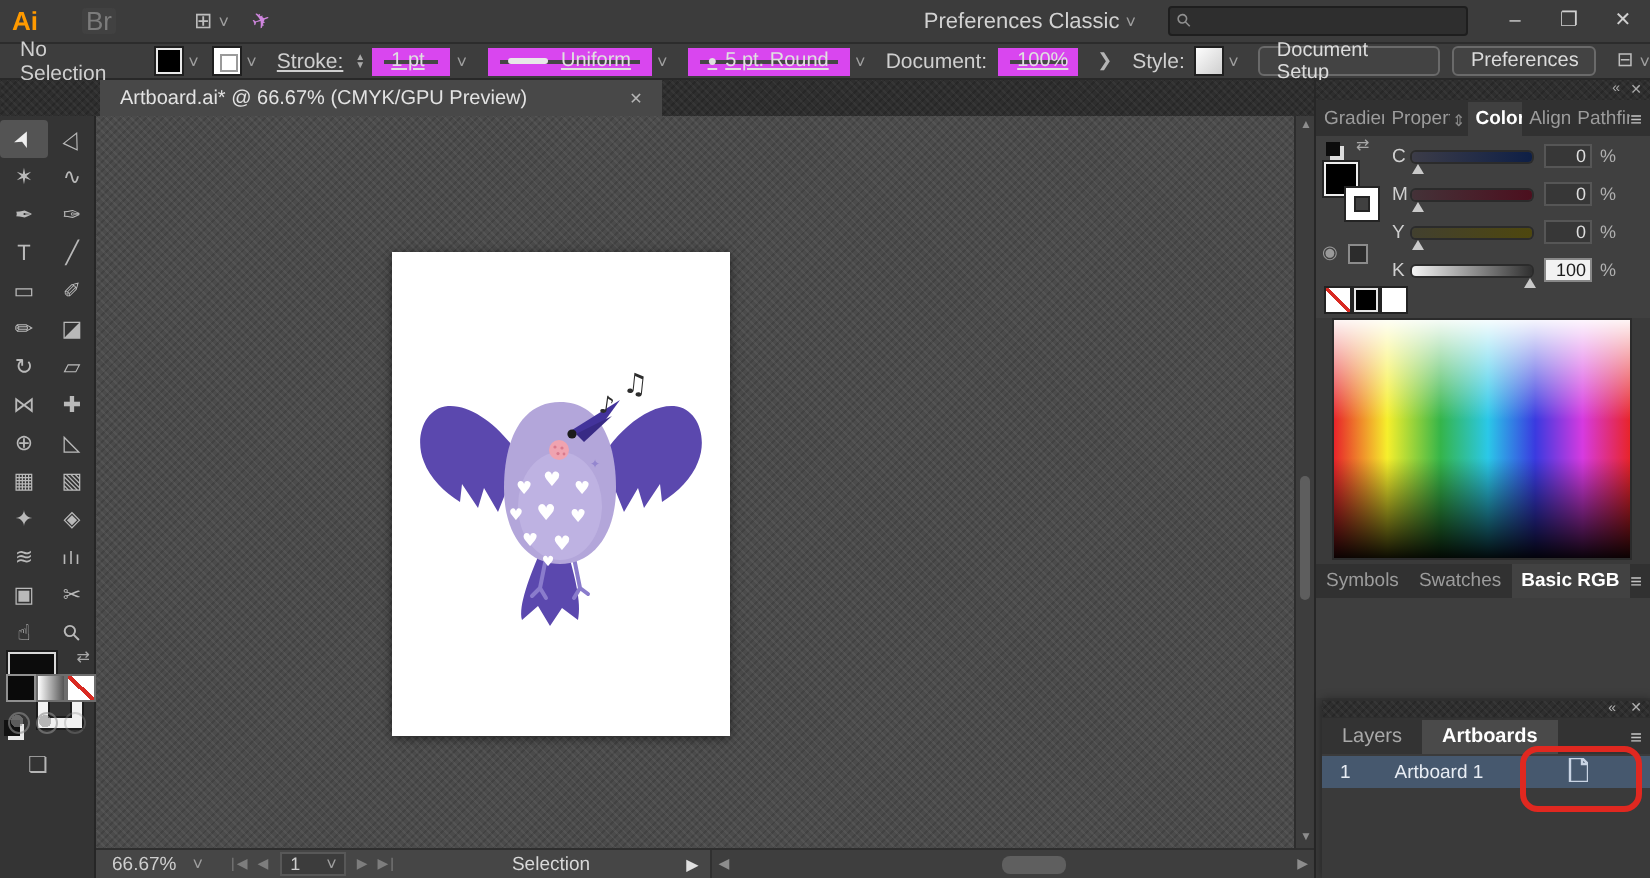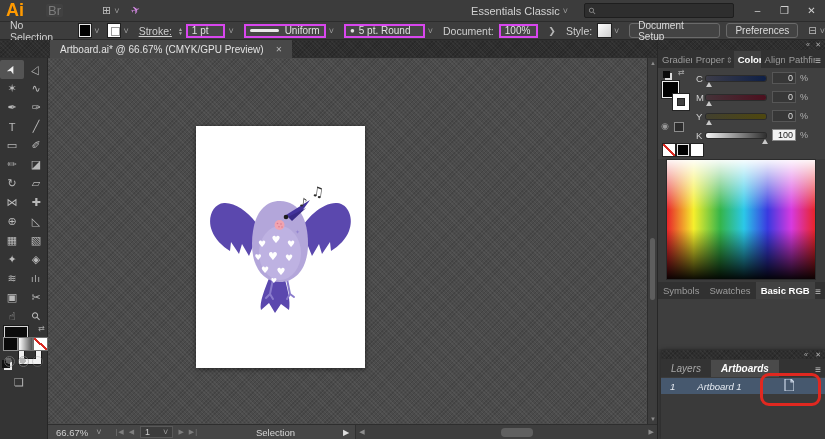--- a/index.html
+++ b/index.html
@@ -18,21 +18,21 @@
   }
   .dither-dark {
     background-color:#2e2e2e;
     background-image:
       repeating-linear-gradient(45deg, rgba(255,255,255,.04) 0 1px, transparent 1px 3px),
       repeating-linear-gradient(135deg, rgba(0,0,0,.15) 0 1px, transparent 1px 3px);
   }
   
   .menubar { position:absolute; left:0; top:0; width:825px; height:22px;
     background:#3c3c3c; border-bottom:1px solid #2c2c2c; display:flex; align-items:center; }
-  .ai-logo { margin-left:6px; font-weight:bold; font-size:18px; color:var(--ai-orange); letter-spacing:0; }
+  .ai-logo { margin-left:6px; font-weight:bold; font-size:13px; color:var(--ai-orange); letter-spacing:0; }
   .menu-items { display:flex; margin-left:18px; gap:17px; color:#d6d6d6; font-size:11px; }
   .menu-items span { cursor:default; }
   .badge { margin-left:14px; width:17px; height:13px; font-size:13px; font-weight:normal;
     display:flex; align-items:center; justify-content:center; border-radius:2px; }
   .badge-br { background:#414141; color:#7c7c7c; margin-left:22px; }
   .badge-st { background:#8b5cf6; color:#ececec;margin-top:35px; }
   .ws-icon { margin-left:12px; color:#bdbdbd; font-size:11px; }
   .chev { color:#9f9f9f; font-size:9px; margin-left:3px; }
   .share-icon { margin-left:12px; color:#cf86de; font-size:11px; transform:rotate(-20deg); }
   .mb-spacer { flex:1; }
@@ -48,34 +48,34 @@
   
   .controlbar { position:absolute; left:0; top:22px; width:825px; height:18px; background:#3d3d3d;
     border-bottom:1px solid #282828; display:flex; align-items:center; font-size:10.5px; color:#cfcfcf; }
   .cb-gap { margin-left:10px; }
   .swatch { width:13px; height:13px; display:inline-block; vertical-align:middle; }
   .sw-fill { background:#000; box-shadow:inset 0 0 0 1px #e8e8e8, 0 0 0 1px #1f1f1f; margin-left:10px; }
   .sw-stroke { background:#fff; box-shadow:0 0 0 1px #1f1f1f; position:relative; margin-left:8px; }
   .sw-stroke::after { content:""; position:absolute; left:3px; top:3px; width:7px; height:7px;
     border:1.5px solid #9a9a9a; background:#fff; }
   .underlined { text-decoration:underline; }
-  .field { height:14px; background:#464646; border:2px solid #d946ef; display:inline-flex;
-    align-items:center; padding:0 4px; font-size:10px; color:#e0e0e0; }
+  .field { height:14px; background:#464646; border:6px solid #d946ef; display:inline-flex;
+    align-items:center; padding:0 4px; font-size:10px; color:#e0e0e0;text-decoration:underline; }
   .stepper { font-size:5px; color:#aaa; line-height:4px; display:inline-flex; flex-direction:column; margin-left:6px; }
   .profile-line { width:30px; height:3px; background:#e8e8e8; border-radius:2px; margin-right:6px; }
   .dotlead { font-size:8px; margin-right:4px; }
   .cb-btn { height:15px; border:1px solid #6a6a6a; border-radius:3px; background:#434343;
     padding:0 8px; display:inline-flex; align-items:center; font-size:10px; color:#dcdcdc; }
   .cb-arrow { color:#b5b5b5; font-size:9px; }
   .style-sw { width:13px; height:13px; background:linear-gradient(135deg,#fdfdfd,#cfcfcf);
     box-shadow:0 0 0 1px #1f1f1f; display:inline-block; vertical-align:middle; margin-left:6px; }
   
   .tabbar { position:absolute; left:0; top:40px; width:657px; height:18px; }
   .doc-tab { position:absolute; left:50px; top:0; height:18px; background:#484848;
-    display:flex; align-items:center; padding:0 10px; font-size:10px; color:#e3e3e3; }
+    display:flex; align-items:center; padding:0 10px; font-size:10px; color:#e3e3e3;gap:39px; }
   .doc-tab .close { margin-left:12px; font-size:8px; color:#b5b5b5; }
   
   .toolbar { position:absolute; left:0; top:58px; width:48px; height:381px; background:#343434;
     border-right:1px solid #262626; }
   .tools { display:grid; grid-template-columns:24px 24px; padding-top:2px; }
   .tool { width:24px; height:19px; display:flex; align-items:center; justify-content:center;
     color:#b9b9b9; font-size:11px; cursor:default; }
   .tool.active { background:#545454; border-radius:2px; color:#efefef; }
   [data-name="tool-selection"] span,[data-name="tool-direct-selection"] span { display:inline-block; transform:rotate(-65deg); }
   [data-name="tool-zoom"] span { display:inline-block; transform:rotate(-45deg); }
@@ -167,21 +167,21 @@
     background:
       linear-gradient(to bottom, rgba(255,255,255,.95) 0%, rgba(255,255,255,0) 42%, rgba(0,0,0,0) 58%, rgba(0,0,0,.95) 100%),
       linear-gradient(to right, #e8242a, #f6ef2c 18%, #35b54a 36%, #2bc8e8 52%, #3a3ae0 68%, #d63ae0 84%, #e8242a 100%);
   }
   .lib-tabs { position:absolute; left:0; top:242px; width:168px; height:17px; background:#313131;
     display:flex; align-items:flex-end; font-size:9.5px; color:#9c9c9c; }
   .lib-tabs .tab { padding:3px 5px; }
   .lib-tabs .tab.active { background:#424242; color:#fff; font-weight:bold; }
   .lib-body { position:absolute; left:0; top:259px; width:168px; height:50px; background:#3e3e3e; }
   .float-panel { position:absolute; left:3px; top:310px; width:165px; height:89px; background:#3b3b3b;
-    box-shadow:0 0 5px rgba(0,0,0,.4);font-style:italic; }
+    box-shadow:0 0 5px rgba(0,0,0,.4); }
   .fp-head { position:absolute; left:0; top:0; width:165px; height:9px; }
   .fp-head .ic { position:absolute; top:0; font-size:7px; color:#b2b2b2; line-height:9px; }
   .fp-tabs { position:absolute; left:0; top:9px; width:165px; height:18px; background:#333;
     display:flex; align-items:flex-end; font-size:10px; color:#a9a9a9; }
   .fp-tabs .tab { padding:3px 10px; }
   .fp-tabs .tab.active { background:#4a4a4a; color:#fff; font-weight:bold; }
   .ab-row { position:absolute; left:0; top:28px; width:165px; height:16px;
     background:var(--selection-blue); display:flex; align-items:center; color:#e8edf4; font-size:9.5px; }
   .ab-row .idx { margin-left:9px; }
   .ab-row .nm { margin-left:22px; }
@@ -197,21 +197,21 @@
 <div id="app" data-name="illustrator-window">
 
   <div class="menubar" data-name="menu-bar">
     <span class="ai-logo" data-name="illustrator-logo-icon">Ai</span>
     <span class="badge badge-br" data-name="bridge-icon">Br</span>
     <span class="badge badge-st" style="margin-left:10px" data-name="stock-icon">St</span>
     <span class="ws-icon" data-name="arrange-documents-icon">⊞</span>
     <span class="chev" data-name="chevron-down-icon">˅</span>
     <span class="share-icon" data-name="share-icon">✈</span>
     <div class="mb-spacer"></div>
-    <span class="workspace" data-name="workspace-switcher">Essentials Classic</span>
+    <span class="workspace" data-name="workspace-switcher">Preferences Classic</span>
     <span class="chev" data-name="chevron-down-icon">˅</span>
     <div class="searchbox" data-name="adobe-stock-search">
       <span class="mag" data-name="search-icon">⚲</span>
     </div>
     <div class="win-btns">
       <span data-name="minimize-button">–</span>
       <span data-name="restore-button">❐</span>
       <span data-name="close-button">✕</span>
     </div>
   </div>

